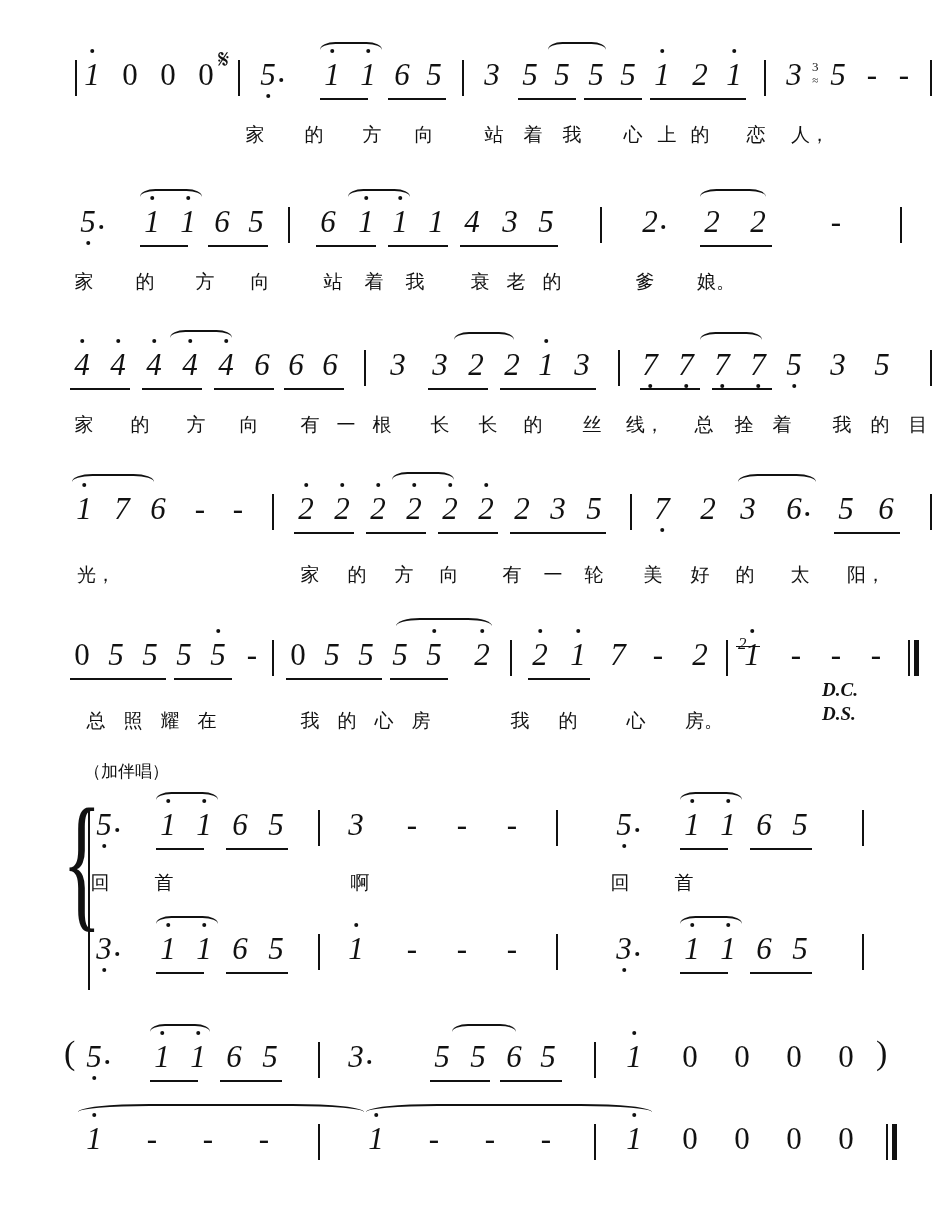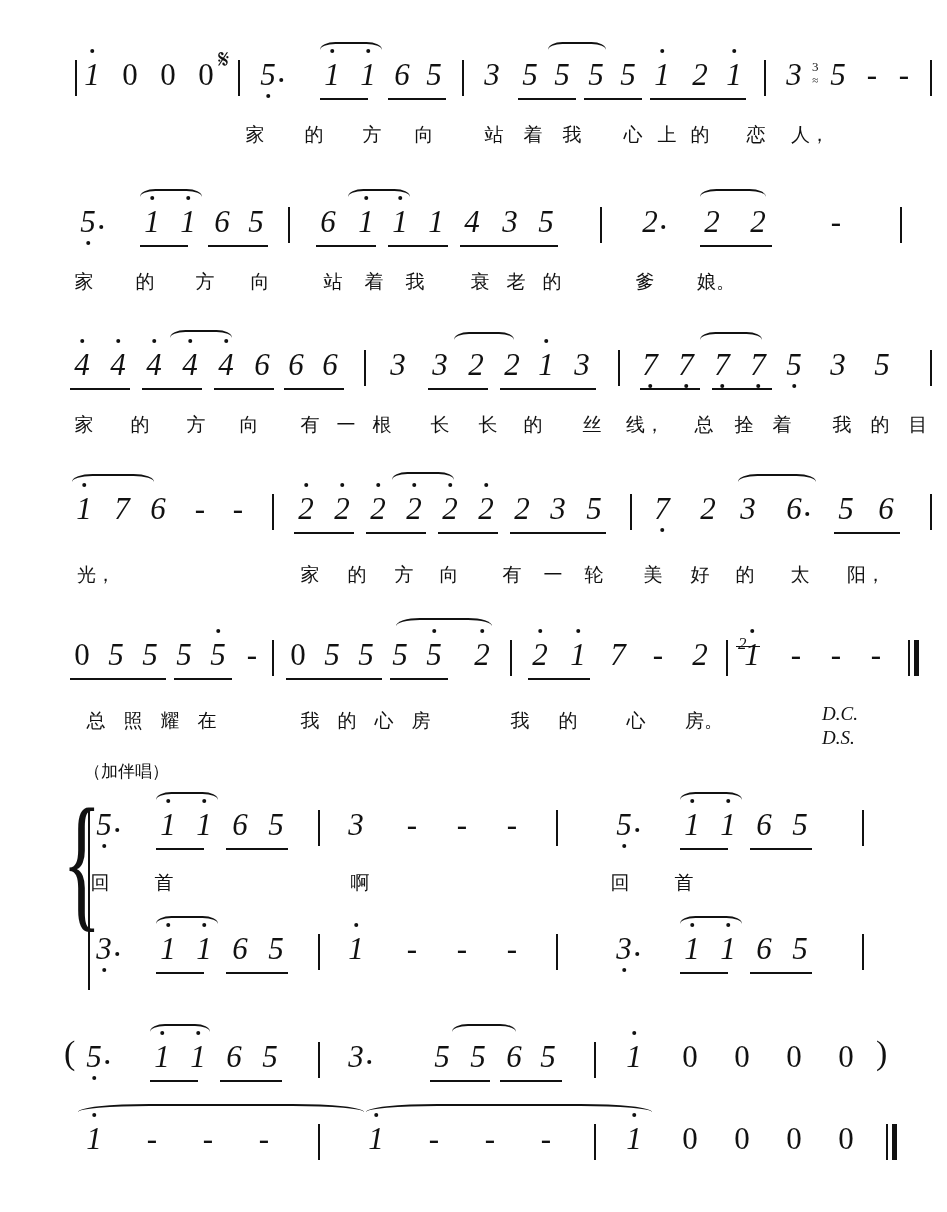--- a/index.html
+++ b/index.html
@@ -510,21 +510,21 @@
       <div class="lyric" style="left:310px;">我</div>
       <div class="lyric" style="left:347px;">的</div>
       <div class="lyric" style="left:384px;">心</div>
       <div class="lyric" style="left:421px;">房</div>
       <div class="lyric" style="left:520px;">我</div>
       <div class="lyric" style="left:568px;">的</div>
       <div class="lyric" style="left:636px;">心</div>
       <div class="lyric" style="left:704px;">房。</div>
     </div>
 
-    <div class="dc-ds" style="left:822px; top:64px;">
+    <div class="dc-ds" style="left:822px; top:40px;font-weight:bold;">
       <div>D.C.</div>
       <div>D.S.</div>
     </div>
   </div>
 
   <div class="annot" style="left:84px; top:760px;">（加伴唱）</div>
 
   <div class="system" style="top:800px;">
 
     <div class="brace" style="left:62px; top:-14px;">{</div>

